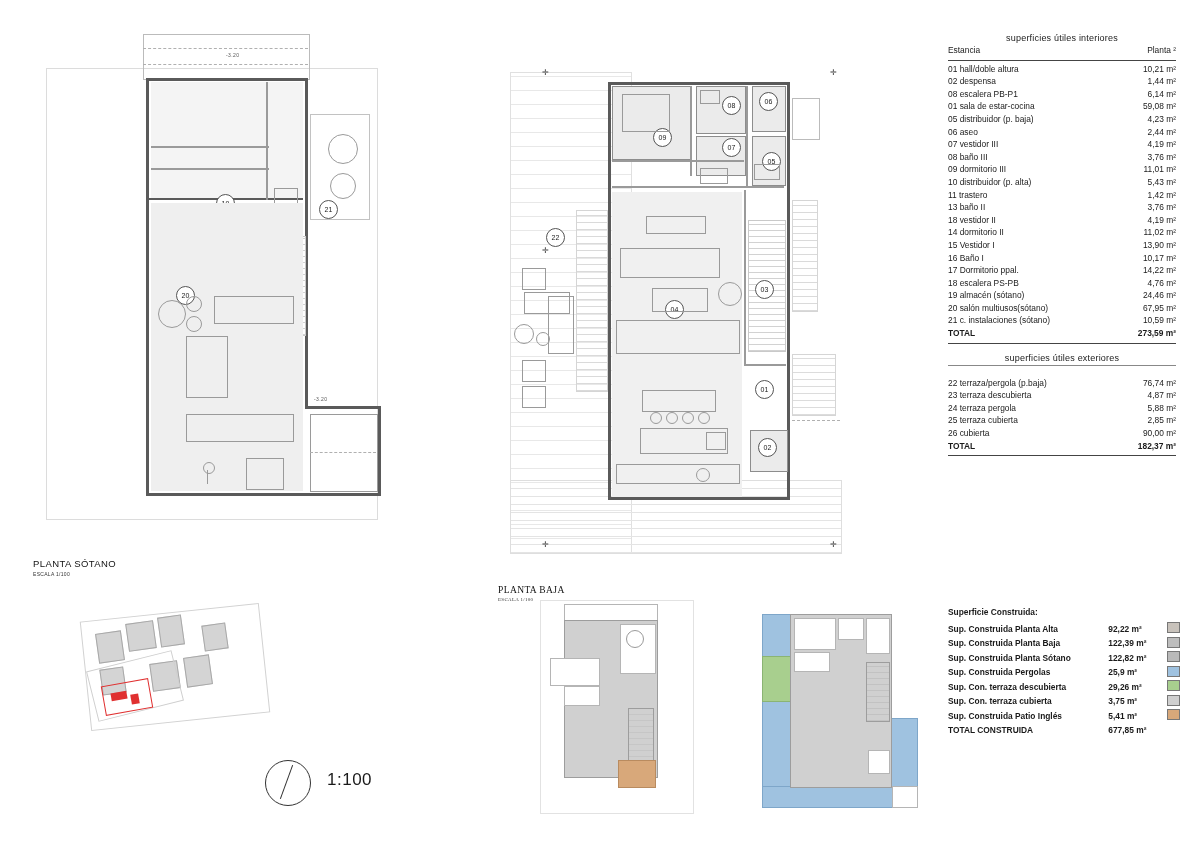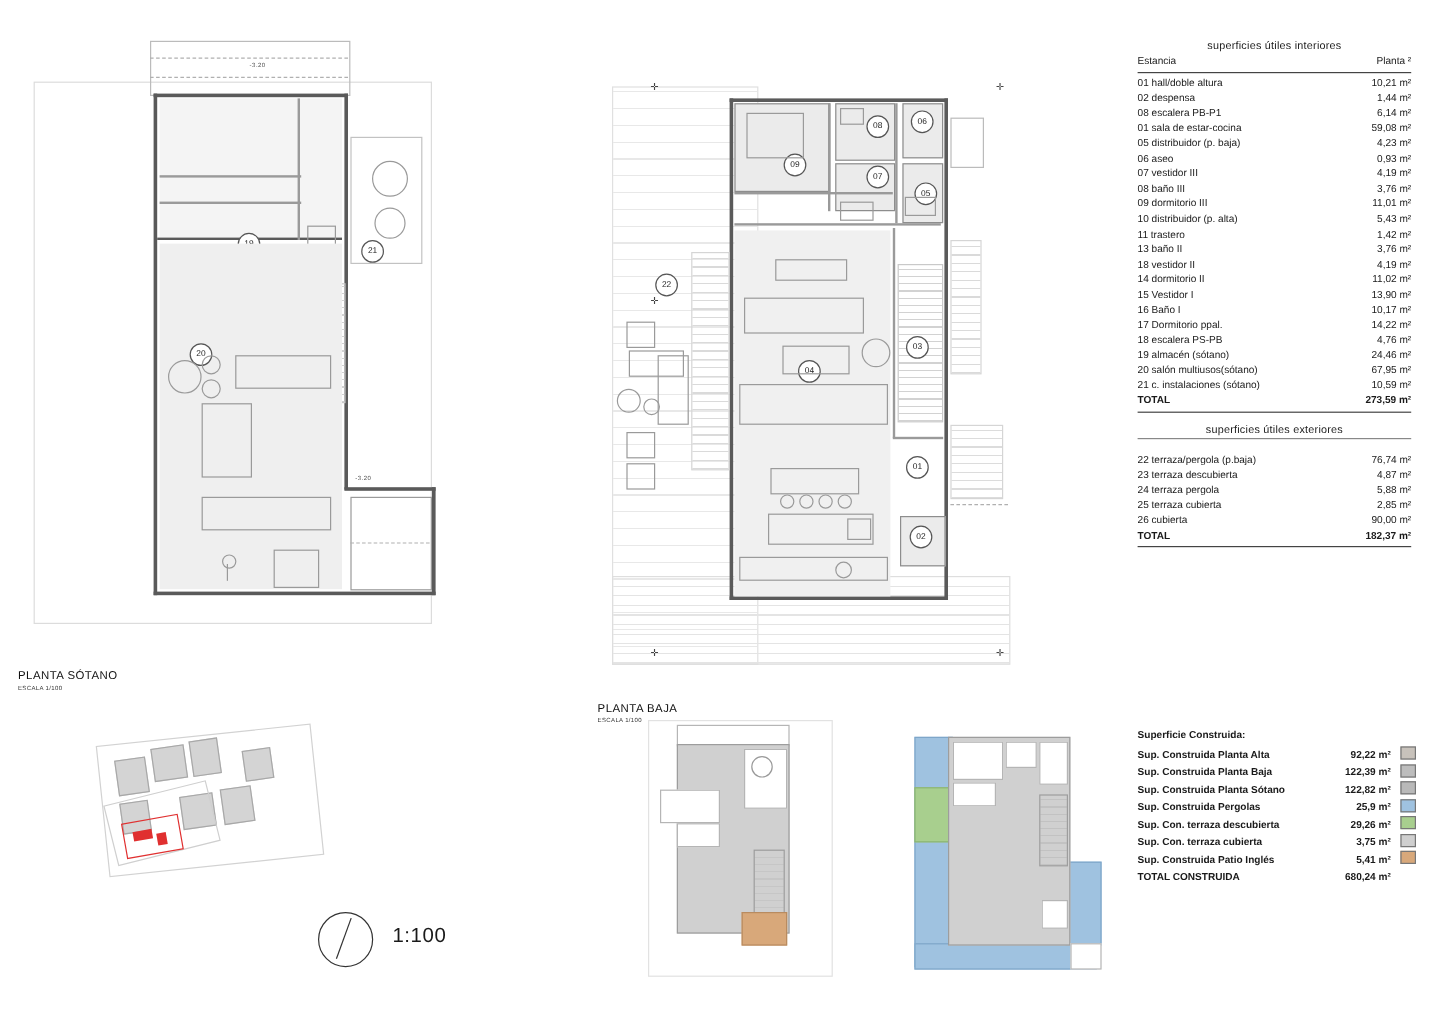--- a/index.html
+++ b/index.html
@@ -48,21 +48,21 @@
   .rule{border-top:1px solid #444;height:0;margin:2px 0 3px;}
   .rule-l{border-top:1px solid #888;height:0;margin:2px 0 3px;}
   .hdr td{font-size:8.4px;padding-bottom:2px;}
   .bold{font-weight:bold;}
   .sw{display:inline-block;width:11px;height:9px;border:1px solid #777;
      vertical-align:-1px;margin-left:5px;}
   #built{position:absolute;left:948px;top:607px;width:232px;font-size:8.4px;}
   #built .hrow{margin-bottom:5px;font-weight:bold;}
   #built table{width:100%;border-collapse:collapse;font-size:8.4px;font-weight:bold;}
   #built table td{padding:0 0 1.5px 0;line-height:12px;}
-  #built table td.num{text-align:right;white-space:nowrap;padding-right:3px;}
+  #built table td.num{white-space:nowrap;padding-right:3px;}
   #built table td.sc{width:14px;}
 
   
   #scale{position:absolute;left:265px;top:760px;}
   #scale .circ{position:absolute;left:0;top:0;width:44px;height:44px;border:1px solid #333;border-radius:50%;}
   #scale .nd{position:absolute;left:21px;top:4px;width:1px;height:36px;background:#333;transform:rotate(20deg);}
   #scale .lbl{position:absolute;left:62px;top:10px;font-size:17px;letter-spacing:.5px;}
 
   
   .site{position:absolute;left:85px;top:612px;width:180px;height:120px;}
@@ -75,21 +75,21 @@
   .green{position:absolute;background:#a8cf8e;border:1px solid #8ab473;}
   .tan{position:absolute;background:#d8a87a;border:1px solid #b98b5f;}
   .grey{position:absolute;background:#d0d0d0;border:1px solid #9d9d9d;}
   .white{position:absolute;background:#ffffff;border:1px solid #b5b5b5;}
 </style>
 </head>
 <body>
 
 <div class="sheet">
 
-  <div class="plan" style="left:20px;top:28px;width:390px;height:540px;">
+  <div class="plan" style="left:38px;top:28px;width:390px;height:540px;">
 
     <div class="rectline2" style="left:8px;top:40px;width:330px;height:450px;border-color:#dcdcdc;"></div>
 
     <div class="rectline2" style="left:105px;top:6px;width:165px;height:44px;"></div>
     <div class="dashh" style="left:105px;top:20px;width:165px;"></div>
     <div class="dashh" style="left:105px;top:36px;width:165px;"></div>
     <div class="caption" style="left:188px;top:24px;font-size:5px;color:#555;">-3.20</div>
 
     <div class="wall" style="left:108px;top:50px;width:162px;height:3px;"></div>
     <div class="wall" style="left:108px;top:50px;width:3px;height:418px;"></div>
@@ -215,21 +215,21 @@
     <div class="dot" style="left:14px;top:264px;width:18px;height:18px;"></div>
     <div class="dot" style="left:36px;top:272px;width:12px;height:12px;"></div>
     <div class="rectline" style="left:48px;top:236px;width:24px;height:56px;"></div>
 
     <div class="hatchh" style="left:292px;top:140px;width:24px;height:110px;background:repeating-linear-gradient(0deg,#dadada 0 1px,transparent 1px 7px);border-color:#d5d5d5;"></div>
     <div class="hatchh" style="left:292px;top:294px;width:42px;height:60px;background:repeating-linear-gradient(0deg,#dcdcdc 0 1px,transparent 1px 7px);border-color:#d5d5d5;"></div>
     <div class="dashh" style="left:292px;top:360px;width:48px;"></div>
 
     <div class="rectline2" style="left:292px;top:38px;width:26px;height:40px;"></div>
 
-    <div class="caption" style="left:-2px;top:525px;">
+    <div class="caption" style="left:-2px;top:525px;font-family:Liberation Serif, serif;">
       <div>PLANTA BAJA</div>
       <div class="sub">ESCALA 1/100</div>
     </div>
   </div>
 
   <div class="site">
     <div class="plotline" style="left:0;top:0;width:178px;height:108px;border-color:#d2d2d2;transform:rotate(-6deg);"></div>
     <div class="plot" style="left:12px;top:20px;width:24px;height:28px;transform:rotate(-8deg);"></div>
     <div class="plot" style="left:42px;top:10px;width:26px;height:26px;transform:rotate(-8deg);"></div>
     <div class="plot" style="left:74px;top:4px;width:22px;height:28px;transform:rotate(-8deg);"></div>
@@ -306,21 +306,21 @@
       <tr>
             <td>01 sala de estar-cocina</td>
             <td class="num">59,08 m²</td>
           </tr>
       <tr>
             <td>05 distribuidor (p. baja)</td>
             <td class="num">4,23 m²</td>
           </tr>
       <tr>
             <td>06 aseo</td>
-            <td class="num">0,93 m²</td>
+            <td class="num">2,44 m²</td>
           </tr>
       <tr>
             <td>07 vestidor III</td>
             <td class="num">4,19 m²</td>
           </tr>
       <tr>
             <td>08 baño III</td>
             <td class="num">3,76 m²</td>
           </tr>
       <tr>
@@ -450,20 +450,20 @@
         <td class="num">3,75 m²</td>
         <td class="sc"><span class="sw" style="background:#cfcfcf"></span></td>
       </tr>
       <tr>
         <td>Sup. Construida Patio Inglés</td>
         <td class="num">5,41 m²</td>
         <td class="sc"><span class="sw" style="background:#d8a87a"></span></td>
       </tr>
       <tr>
         <td>TOTAL CONSTRUIDA</td>
-        <td class="num">680,24 m²</td>
+        <td class="num">677,85 m²</td>
         <td class="sc"></td>
       </tr>
     </tbody>
       </table>
   </div>
 
 </div>
 
 </body></html>

